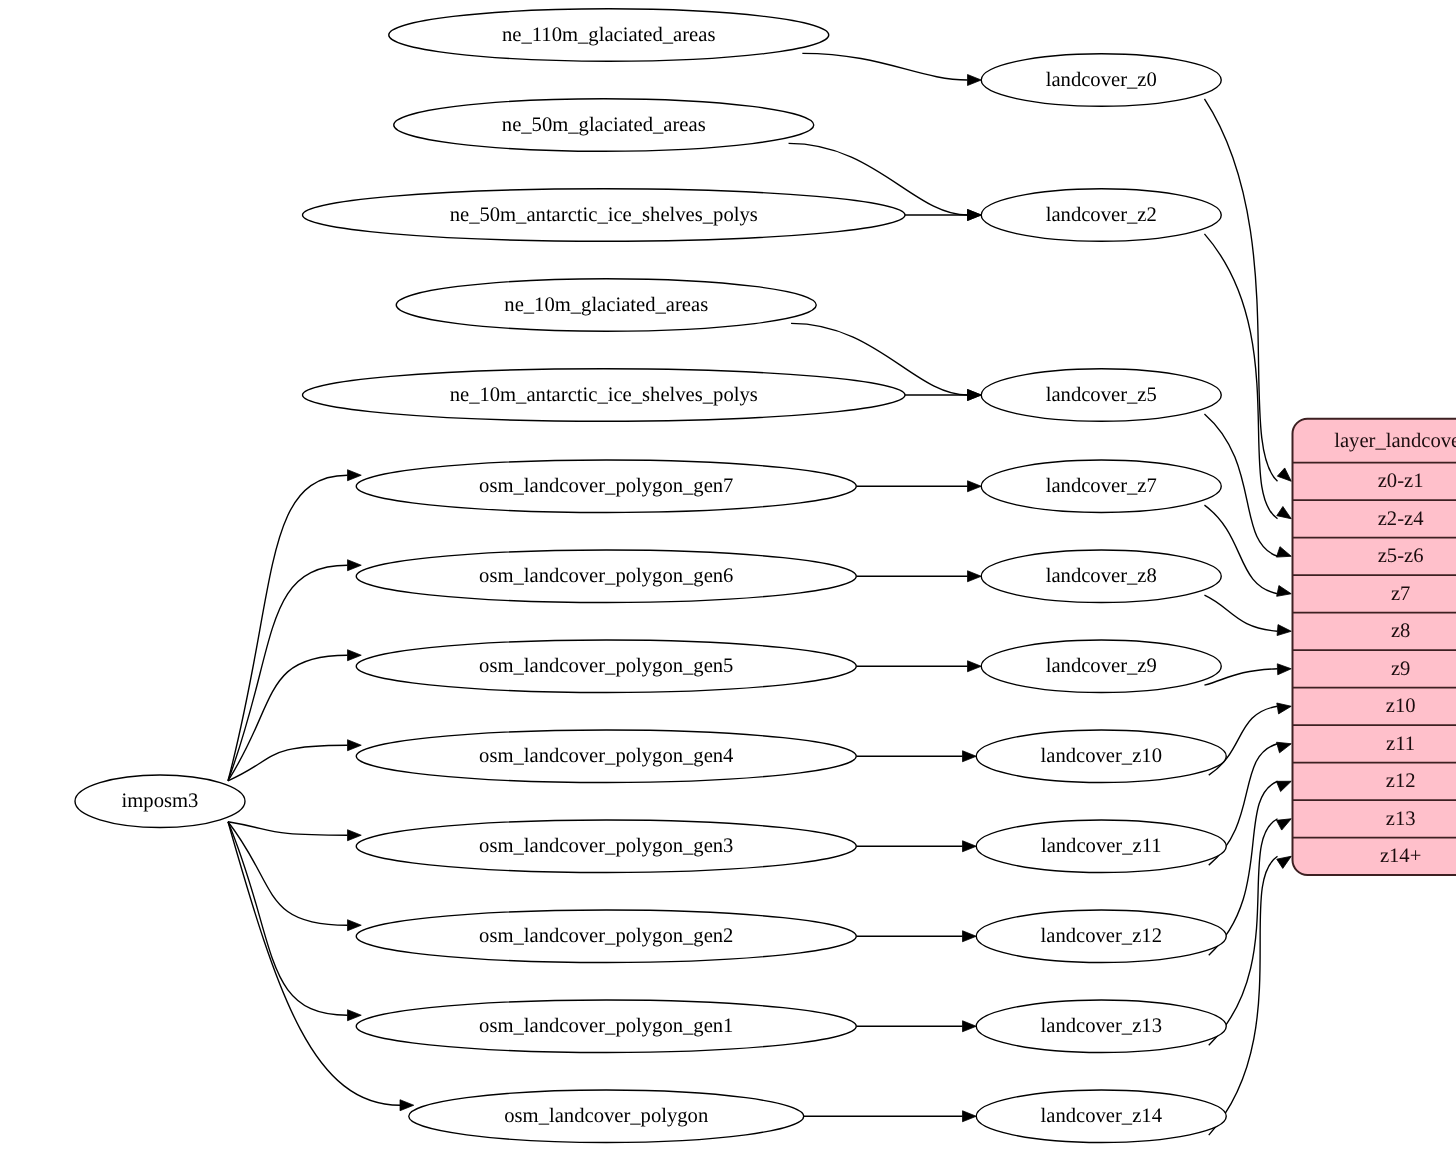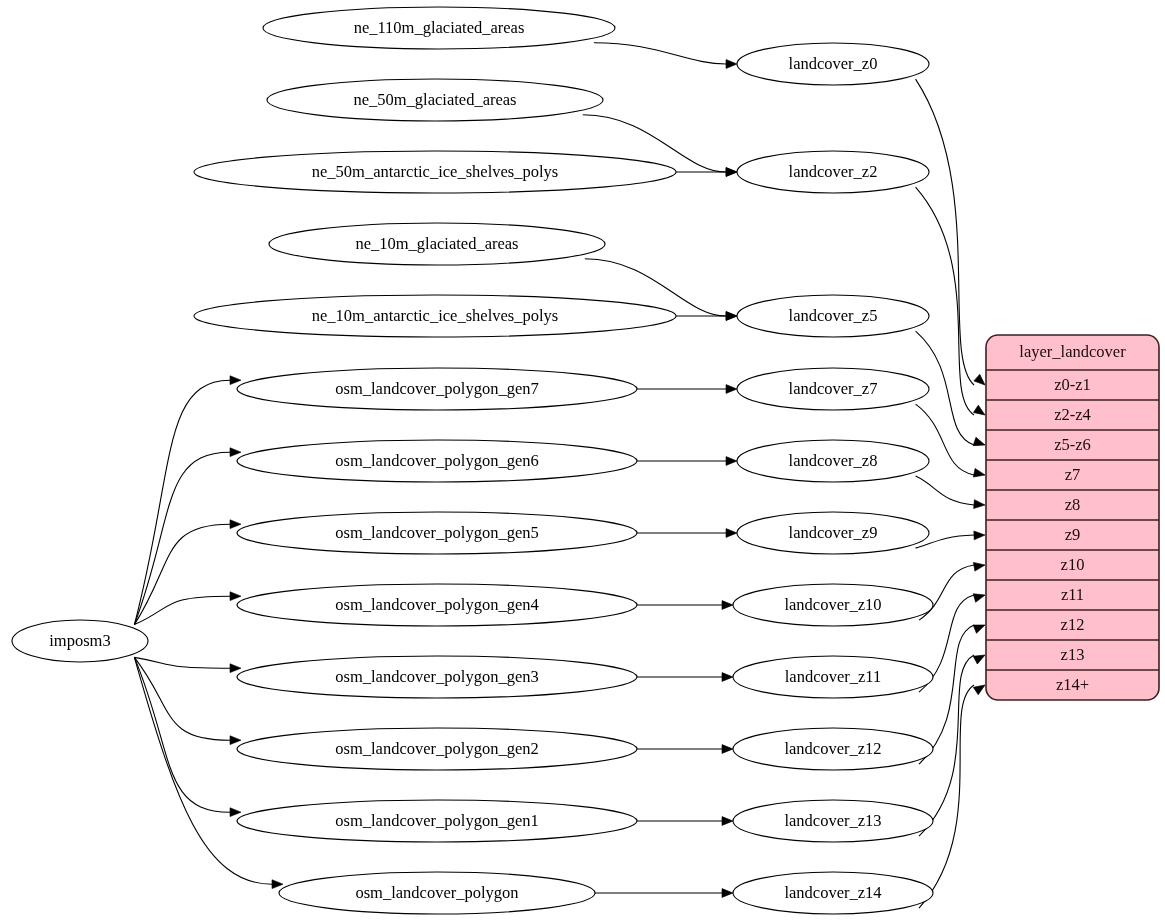--- a/index.html
+++ b/index.html
@@ -1,21 +1,21 @@
 <!DOCTYPE html>
 <html><head>
 <meta charset="utf-8">
 <style>
   html,body{margin:0;padding:0;background:#ffffff;}
   body{
     width:1165px;height:923px;
     font-family:"Liberation Serif","DejaVu Serif",serif;
     overflow:hidden;
   }
-  #stage{position:relative;width:986px;height:923px;}
+  #stage{position:relative;width:986px;height:923px;margin-left:48px;}
   svg#graph{position:absolute;left:0;top:0;width:1165px;height:923px;display:block;}
   .node-ellipse{fill:#ffffff;stroke:#000000;stroke-width:1.1;}
   .node-label{font-family:"Liberation Serif","DejaVu Serif",serif;font-size:16.5px;fill:#000000;text-anchor:middle;dominant-baseline:middle;}
   .edge-path{fill:none;stroke:#000000;stroke-width:1.1;}
   .arrow-head{fill:#000000;stroke:#000000;stroke-width:0.6;}
   .tbl-fill{fill:#ffc0cb;stroke:none;}
   .tbl-outline{fill:none;stroke:#3d2022;stroke-width:1.6;}
   .tbl-sep{stroke:#3d2022;stroke-width:1.4;}
   .tbl-label{font-family:"Liberation Serif","DejaVu Serif",serif;font-size:16.5px;fill:#1a0c0e;text-anchor:middle;dominant-baseline:middle;}
   .tbl-header-label{font-size:16.5px;}

